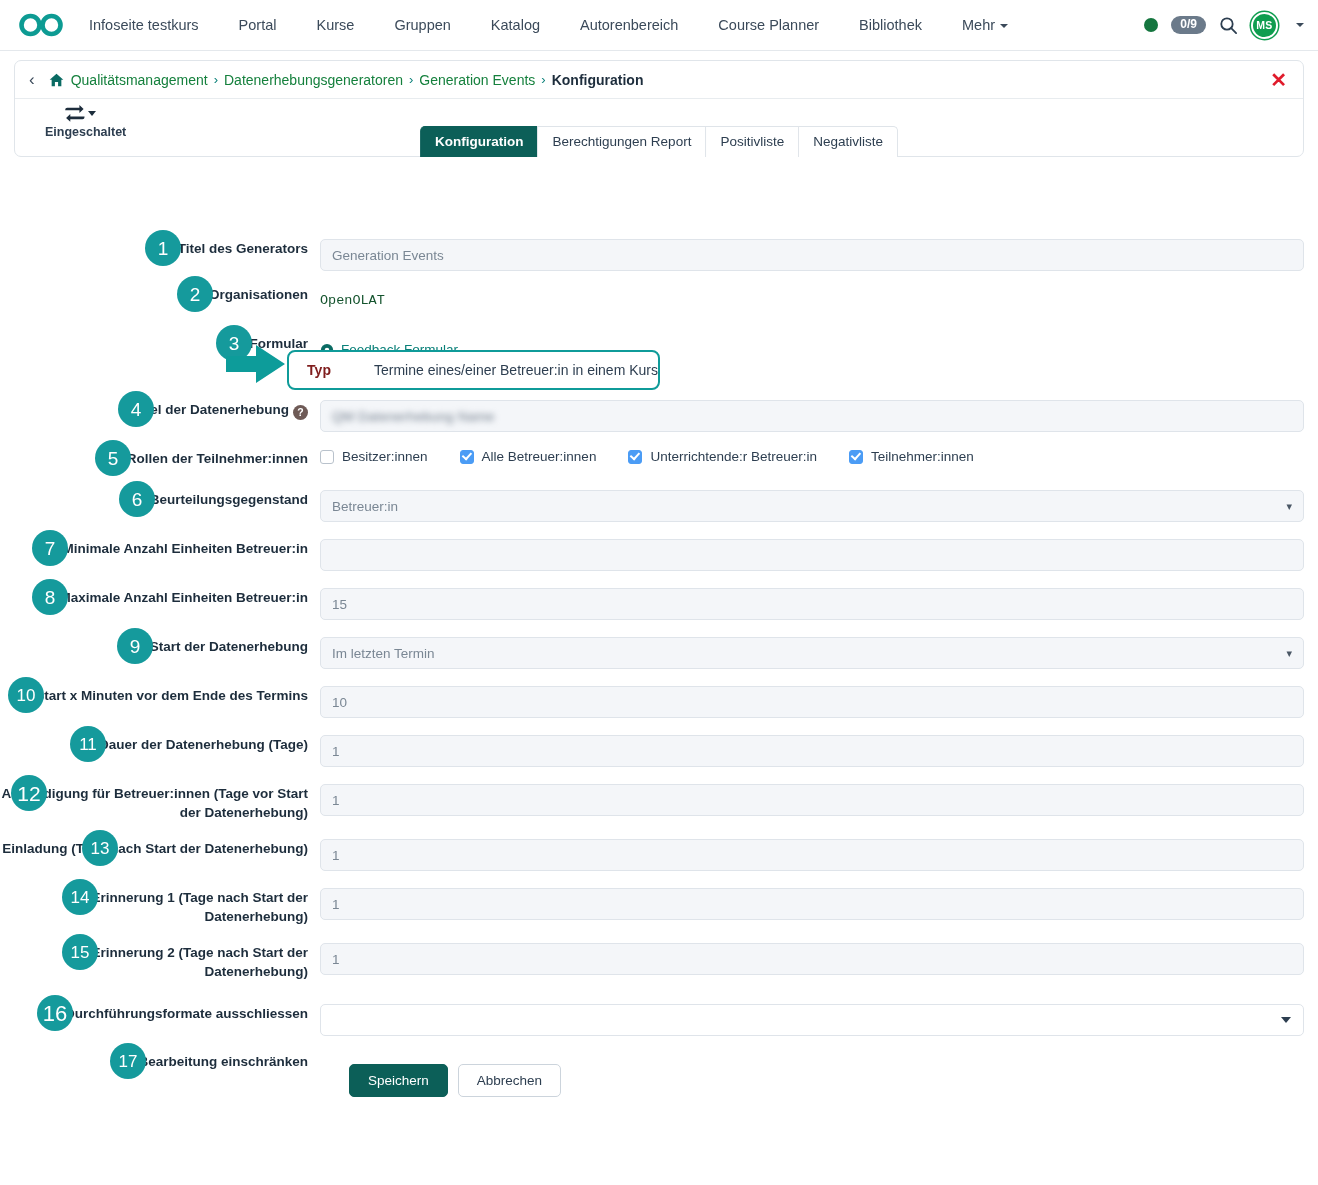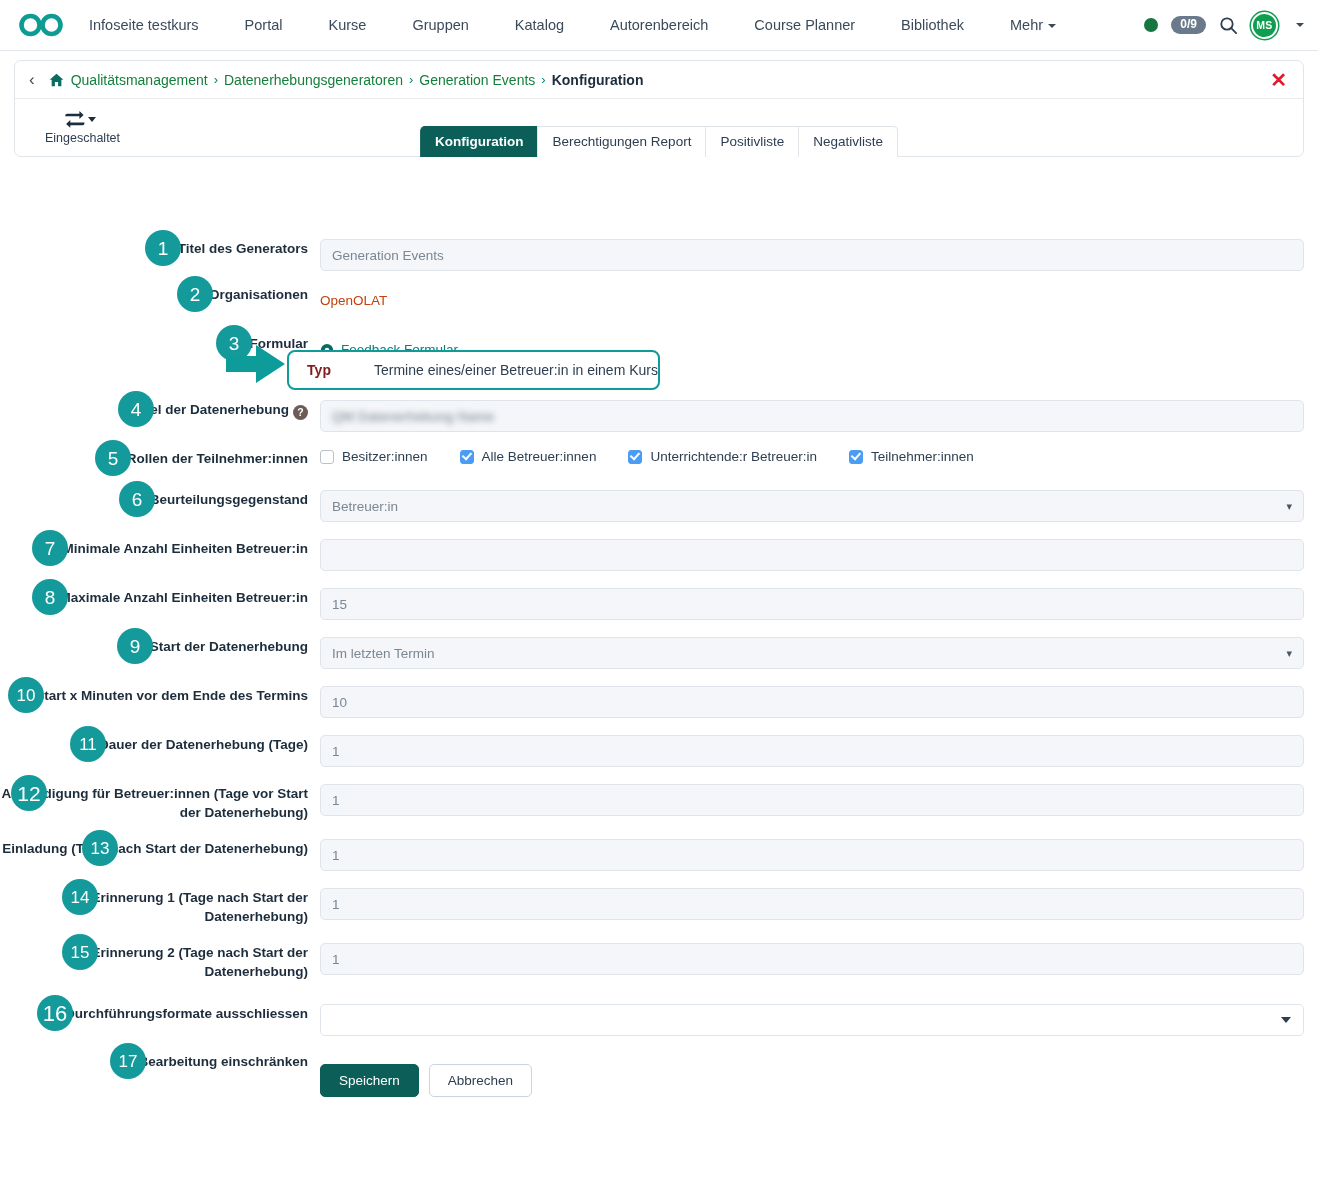--- a/index.html
+++ b/index.html
@@ -17,21 +17,21 @@
     height: 51px;
     display: flex;
     align-items: center;
     background: #ffffff;
     border-bottom: 1px solid #e4e8ec;
     padding: 0 14px 0 18px;
     position: relative;
   }
   .brand-logo { width: 54px; display: flex; align-items: center; justify-content: flex-start; }
   .brand-logo svg { display: block; }
-  .nav-links { display: flex; align-items: center; gap: 12px; }
+  .nav-links { display: flex; align-items: center; gap: 6px; }
   .nav-link {
     font-size: 14.5px;
     color: #3b4a5a;
     padding: 0 17px;
     line-height: 51px;
     white-space: nowrap;
     cursor: pointer;
     text-decoration: none;
   }
   .caret-down {
@@ -103,24 +103,25 @@
     color: #e01b2b; font-size: 20px; font-weight: bold; cursor: pointer;
     line-height: 1;
   }
 
   .tool-row {
     height: 57px;
     position: relative;
   }
   .toggle-tool {
     position: absolute;
-    left: 30px; top: 11px;
+    left: 30px; top: 5px;
     text-align: right;
     cursor: pointer;
     width: 70px;
+    font-weight: bold;
   }
   .toggle-tool .ticon {
     display: flex; align-items: center; justify-content: center; gap: 2px;
     color: #1d2d3c;
   }
   .toggle-tool .tlabel {
     font-size: 12.5px;
     color: #2d3e50;
     margin-top: 2px;
   }
@@ -245,21 +246,21 @@
     border-right: 5px solid transparent;
     border-top: 6px solid #2d3e50;
   }
   .blurred {
     filter: blur(3.4px);
     color: #6b7887;
     font-size: 13.5px;
     letter-spacing: .2px;
     user-select: none;
   }
-  .plain-val { font-size: 13.5px; color: #c2410c; line-height: 32px; }
+  .plain-val { font-size: 13.5px; color: #14532d; line-height: 32px; font-family: Liberation Mono, monospace; }
   .link-val {
     font-size: 13.5px; color: #0a8079; line-height: 32px;
     display: flex; align-items: center; gap: 7px; cursor: pointer;
   }
   .link-val span.lbl { text-decoration: none; }
 
   .checks {
     display: flex; align-items: flex-start; gap: 32px; height: 32px;
     flex-wrap: nowrap;
   }
@@ -291,21 +292,21 @@
   }
 
   .btn-row { display: flex; gap: 10px; margin-top: 12px; }
   .btn {
     font-size: 13.5px;
     padding: 8px 18px;
     border-radius: 5px;
     cursor: pointer;
     border: 1px solid transparent;
   }
-  .btn-primary { background: #0c5f58; color: #ffffff; border-color: #0c5f58; }
+  .btn-primary { background: #0c5f58; color: #ffffff; border-color: #0c5f58; margin-left: 29px; }
   .btn-default { background: #ffffff; color: #2d3e50; border-color: #ccd4dc; }
 </style>
 </head>
 <body>
 
 <div class="navbar">
   <div class="brand-logo">
     <svg width="48" height="26" viewBox="0 0 48 26" aria-hidden="true">
       <g fill="none" stroke="#0d9b93" stroke-width="4.6">
         <circle cx="12.5" cy="13" r="9"></circle>

